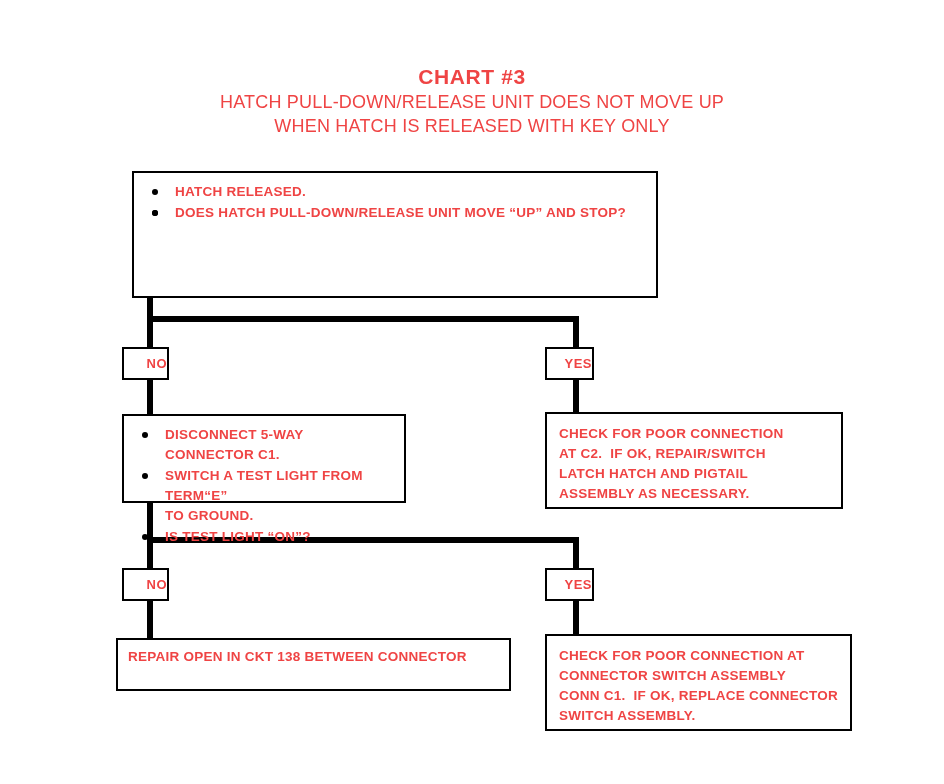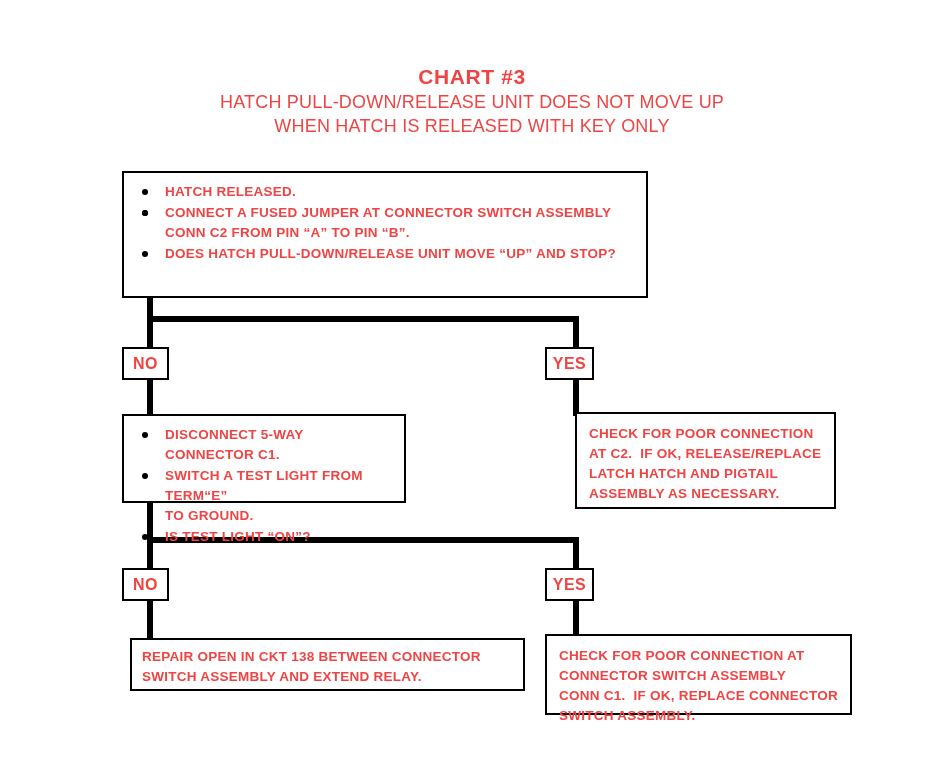--- a/index.html
+++ b/index.html
@@ -92,22 +92,22 @@
   }
 
   
   .label-box {
     position: absolute;
     background: #ffffff;
     border: 2px solid #000000;
     box-sizing: border-box;
     display: flex;
     align-items: center;
-    justify-content: center;
-    font-size: 16px;
+    justify-content: flex-end;
+    font-size: 13px;
     font-weight: bold;
     letter-spacing: 0.5px;
     z-index: 4;
   }
 
   
   .vline {
     position: absolute;
     background: #000000;
     width: 6px;
@@ -140,34 +140,29 @@
   <div class="vline" style="left:573px; top:290px; height:100px;"></div>
 
   <div class="vline" style="left:147px; top:476px; height:36px;"></div>
 
   <div class="hline" style="left:147px; top:511px; width:432px;"></div>
 
   <div class="vline" style="left:147px; top:511px; height:102px;"></div>
 
   <div class="vline" style="left:573px; top:511px; height:100px;"></div>
 
-  <div class="box" style="left:122px; top:145px; width:526px; height:127px;">
+  <div class="box" style="left:132px; top:145px; width:526px; height:127px;">
     <div class="box-inner">
       <ul class="bullets">
         <li>
           <span class="dot"></span>
           <span>HATCH RELEASED.</span>
         </li>
         <li>
           <span class="dot"></span>
-        </li>
-        <li>
-          <span class="dot"></span>
-          <span>CONNECT A FUSED JUMPER AT CONNECTOR SWITCH ASSEMBLY</span>
-          <span class="cont">CONN C2 FROM PIN “A” TO PIN “B”.</span>
         </li>
         <li>
           <span class="dot"></span>
           <span>DOES HATCH PULL-DOWN/RELEASE UNIT MOVE “UP” AND STOP?</span>
         </li>
       </ul>
     </div>
   </div>
 
   <div class="label-box" style="left:122px; top:321px; width:47px; height:33px;">
@@ -190,48 +185,47 @@
           <span class="cont">TO GROUND.</span>
         </li>
         <li>
           <span class="dot"></span>
           <span>IS TEST LIGHT “ON”?</span>
         </li>
       </ul>
     </div>
   </div>
 
-  <div class="box" style="left:575px; top:386px; width:261px; height:97px;">
+  <div class="box" style="left:545px; top:386px; width:298px; height:97px;">
     <div class="box-inner" style="padding:10px 10px 8px 12px;">
       <div class="para">
         <span class="line">CHECK FOR POOR CONNECTION</span>
-        <span class="line">AT C2.  IF OK, RELEASE/REPLACE</span>
+        <span class="line">AT C2.  IF OK, REPAIR/SWITCH</span>
         <span class="line">LATCH HATCH AND PIGTAIL</span>
         <span class="line">ASSEMBLY AS NECESSARY.</span>
       </div>
     </div>
   </div>
 
   <div class="label-box" style="left:122px; top:542px; width:47px; height:33px;">
     <span>NO</span>
   </div>
   <div class="label-box" style="left:545px; top:542px; width:49px; height:33px;">
     <span>YES</span>
   </div>
 
-  <div class="box" style="left:130px; top:612px; width:395px; height:53px;">
+  <div class="box" style="left:116px; top:612px; width:395px; height:53px;">
     <div class="box-inner" style="padding:7px 10px 6px 10px;">
       <div class="para">
         <span class="line">REPAIR OPEN IN CKT 138 BETWEEN CONNECTOR</span>
-        <span class="line">SWITCH ASSEMBLY AND EXTEND RELAY.</span>
       </div>
     </div>
   </div>
 
-  <div class="box" style="left:545px; top:608px; width:307px; height:81px;">
+  <div class="box" style="left:545px; top:608px; width:307px; height:97px;">
     <div class="box-inner" style="padding:10px 10px 8px 12px;">
       <div class="para">
         <span class="line">CHECK FOR POOR CONNECTION AT</span>
         <span class="line">CONNECTOR SWITCH ASSEMBLY</span>
         <span class="line">CONN C1.  IF OK, REPLACE CONNECTOR</span>
         <span class="line">SWITCH ASSEMBLY.</span>
       </div>
     </div>
   </div>
 

